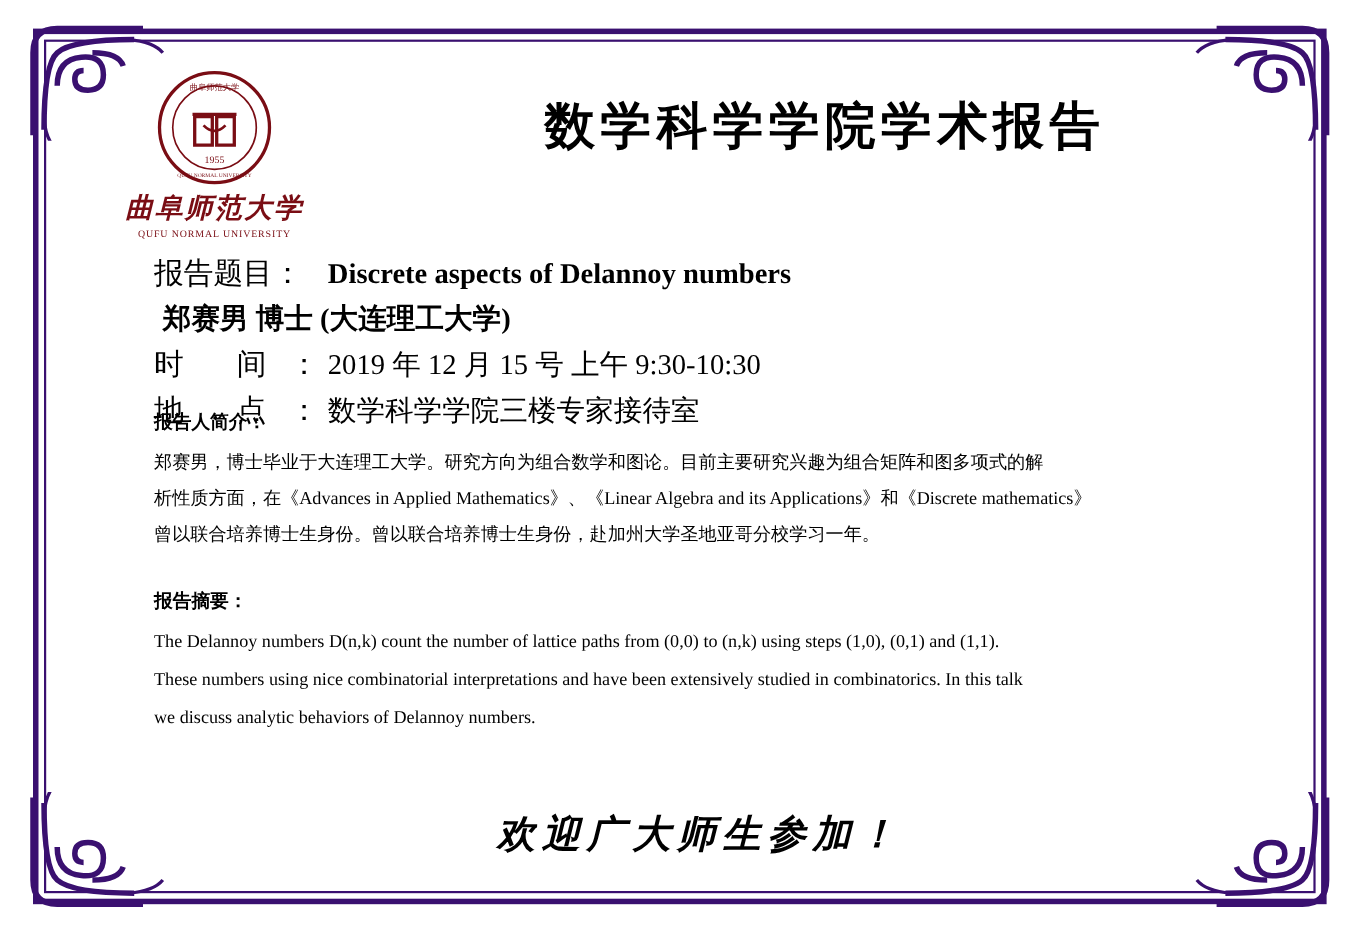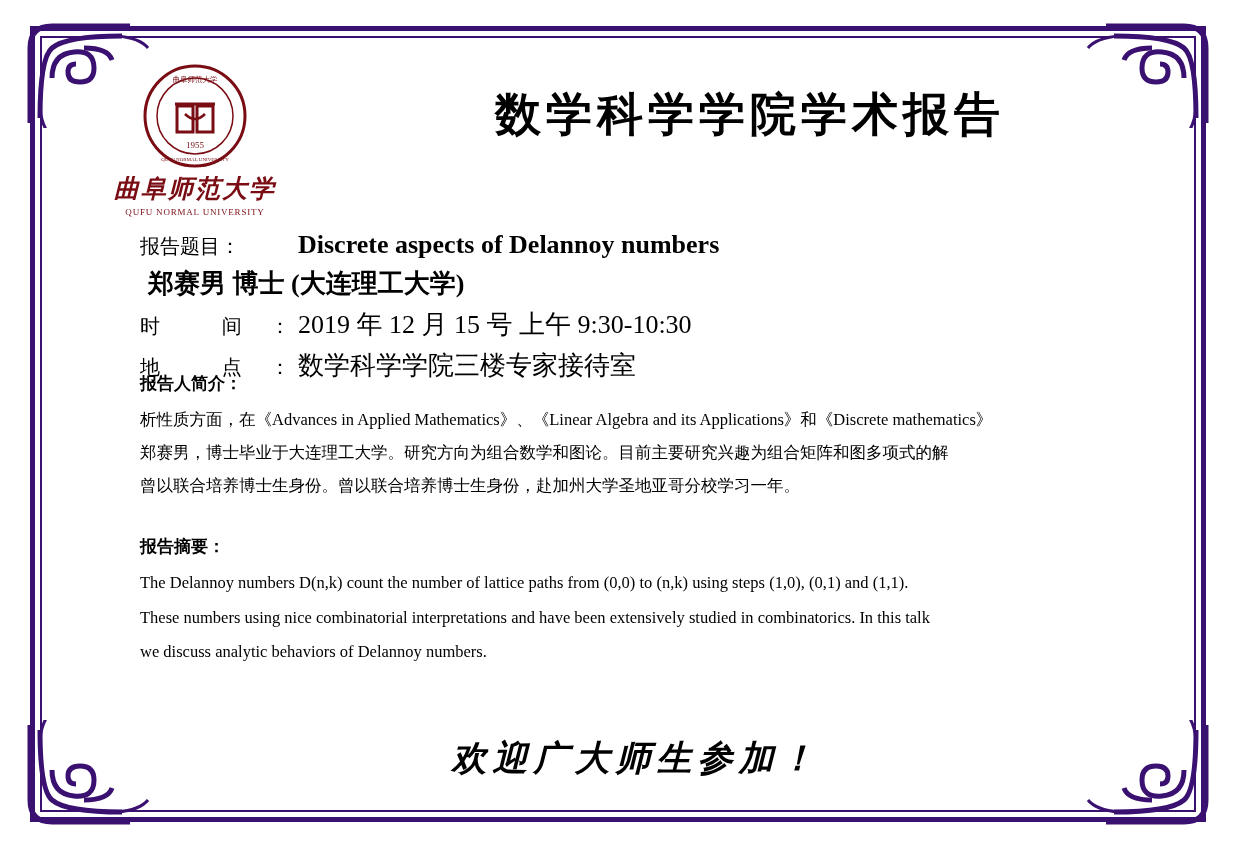--- a/index.html
+++ b/index.html
@@ -122,21 +122,21 @@
   .field-row {
     display: flex;
     align-items: baseline;
     margin-bottom: 6px;
     font-size: 27px;
     white-space: nowrap;
   }
   .field-label {
     font-weight: normal;
     letter-spacing: 0px;
-    font-size: 20px;
+    font-size: 27px;
   }
   .field-value {
     font-size: 26px;
     font-weight: bold;
     margin-left: 8px;
   }
   .field-value.normal {
     font-weight: normal;
   }
   .label-w { display: inline-block; width: 150px; }
@@ -289,22 +289,22 @@
       <span class="field-value normal">2019 年 12 月 15 号 上午 9:30-10:30</span>
     </div>
     <div class="field-row">
       <span class="field-label label-w-spread">地    点：</span>
       <span class="field-value normal">数学科学学院三楼专家接待室</span>
     </div>
   </div>
 
   <div class="section" id="bio-section">
     <div class="section-head">报告人简介：</div>
+    <div class="para-cn">郑赛男，博士毕业于大连理工大学。研究方向为组合数学和图论。目前主要研究兴趣为组合矩阵和图多项式的解</div>
     <div class="para-cn">析性质方面，在《Advances in Applied Mathematics》、《Linear Algebra and its Applications》和《Discrete mathematics》</div>
-    <div class="para-cn">郑赛男，博士毕业于大连理工大学。研究方向为组合数学和图论。目前主要研究兴趣为组合矩阵和图多项式的解</div>
     <div class="para-cn">曾以联合培养博士生身份。曾以联合培养博士生身份，赴加州大学圣地亚哥分校学习一年。</div>
   </div>
 
   <div class="section" id="abstract-section">
     <div class="section-head">报告摘要：</div>
     <div class="para-en">The Delannoy numbers D(n,k) count the number of lattice paths from (0,0) to (n,k) using steps (1,0), (0,1) and (1,1).</div>
     <div class="para-en">These numbers using nice combinatorial interpretations and have been extensively studied in combinatorics. In this talk</div>
     <div class="para-en">we discuss analytic behaviors of Delannoy numbers.</div>
   </div>
 

